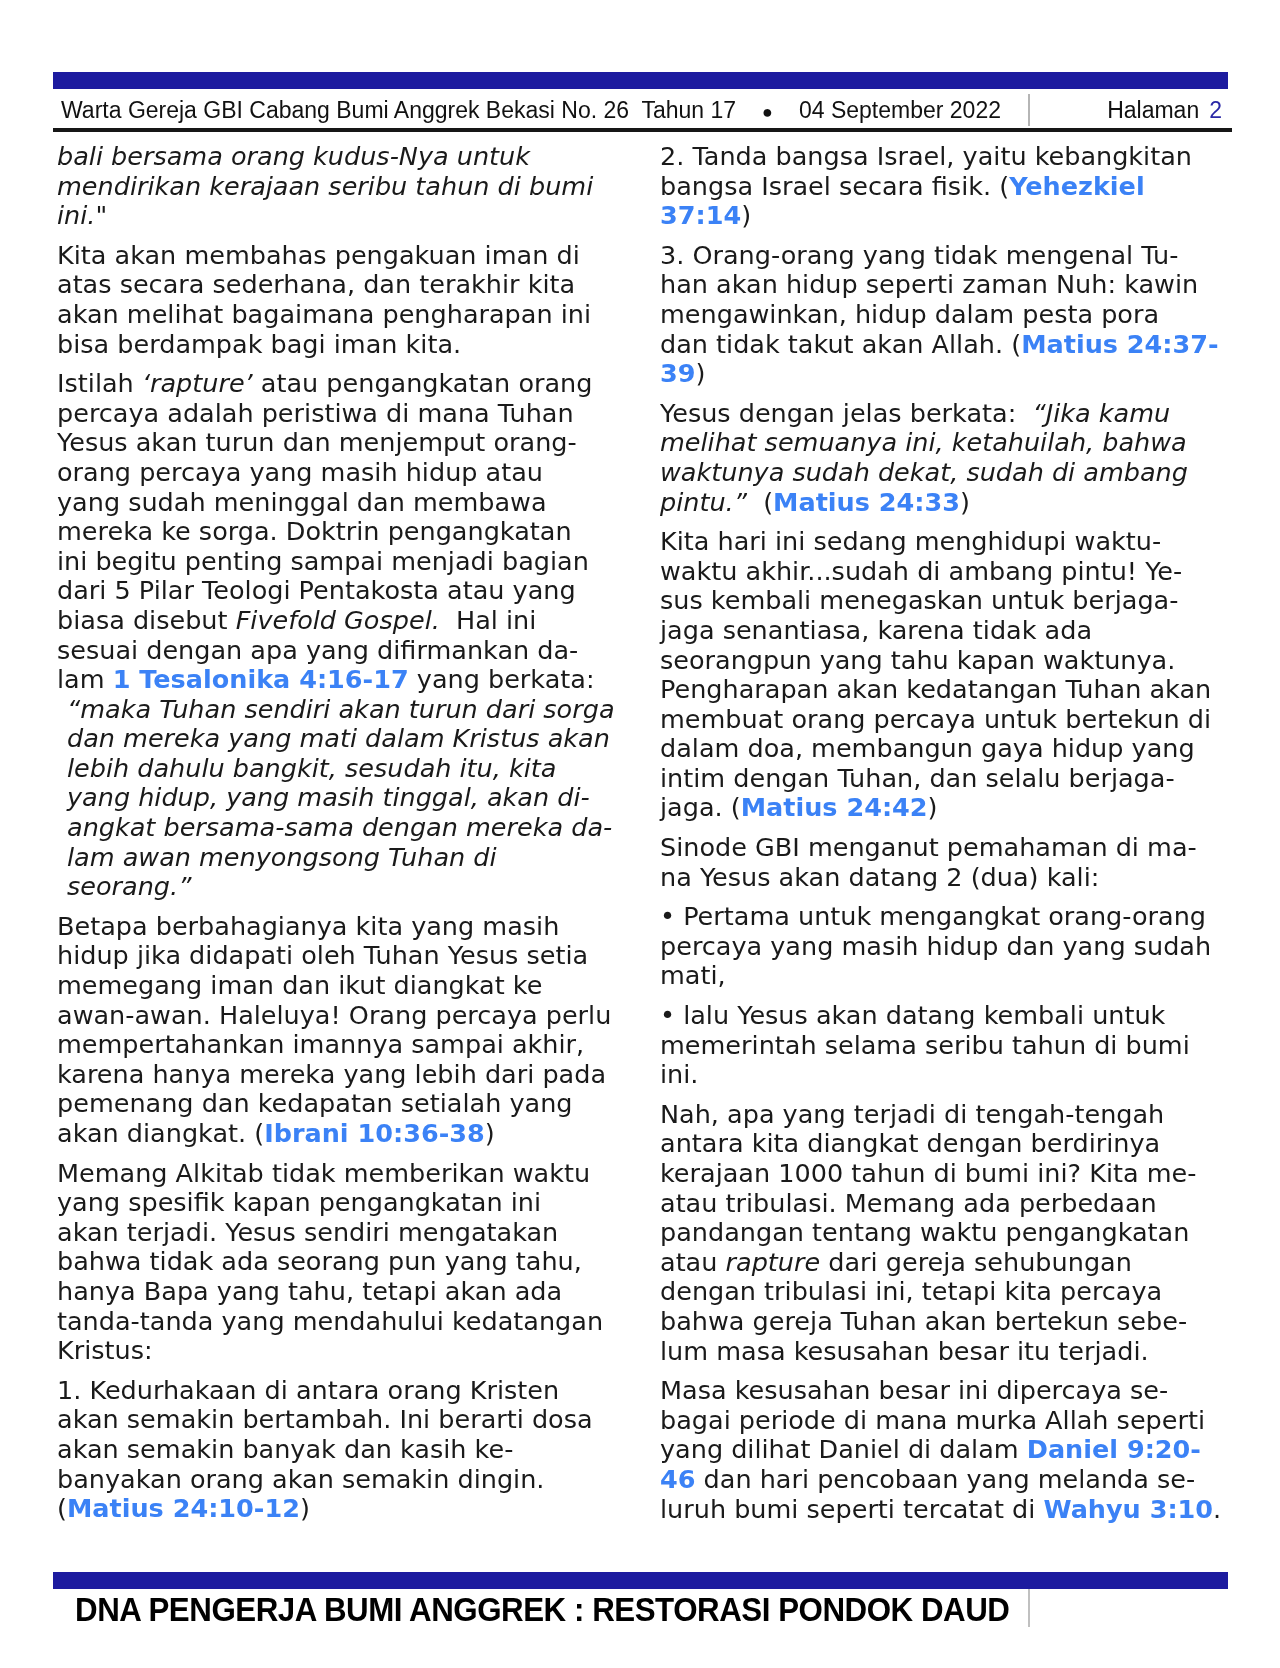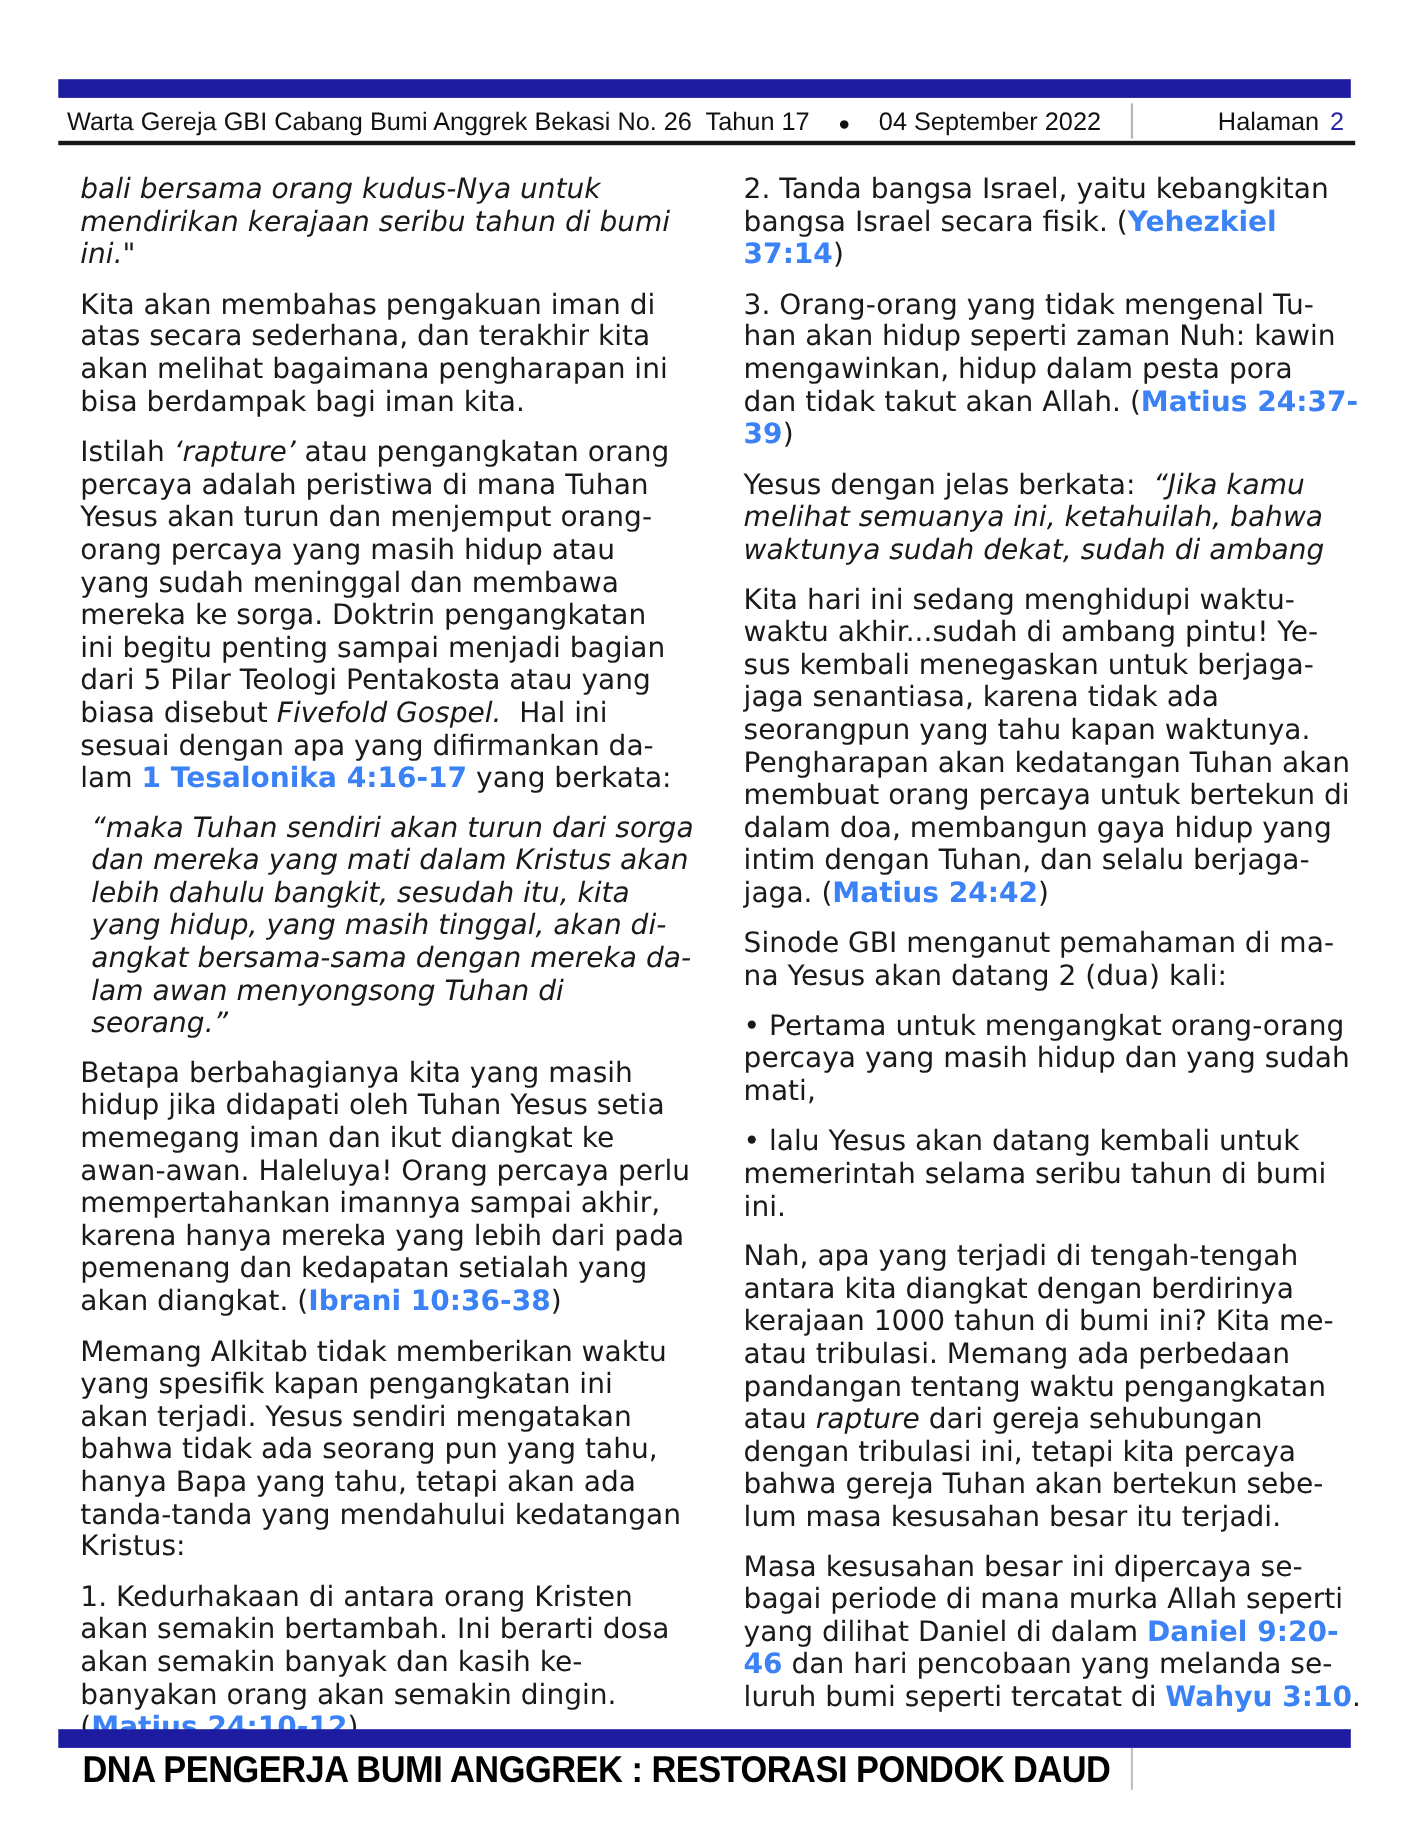--- a/index.html
+++ b/index.html
@@ -19,21 +19,21 @@
   .header-left{padding-left:8px;}
   .hdr-sep{display:inline-block;margin:0 26px;font-size:18px;}
   .header-right{padding-right:6px;}
   .pg-num{color:#2a28a6;margin-left:10px;}
   .header-divider{position:absolute;left:1028px;top:94px;width:2px;height:32px;background:#b5b5b5;}
   .header-rule{position:absolute;left:53px;top:128px;width:1179px;height:4px;background:#161616;}
   
   .col{position:absolute;top:142px;font-size:25.5px;line-height:29.6px;}
   .col-left{left:57px;width:550px;}
   .col-right{left:660px;width:556px;}
-  .para{margin:16px;}
+  .para{margin:0;}
   .para:not(:first-child):not(.flush){margin-top:10px;}
   .line{white-space:pre;}
   .quote .line{padding-left:10px;}
   .r-n{font-style:normal;font-weight:normal;}
   .r-i{font-style:italic;}
   .r-b{font-weight:bold;color:#3b82f6;}
   
   .bottombar{position:absolute;left:53px;top:1572px;width:1175px;height:17px;background:#1d1b9f;}
   .footer-divider{position:absolute;left:1028px;top:1589px;width:2px;height:38px;background:#c0c0c0;}
   .footer-text{
@@ -127,20 +127,21 @@
         <div class="line"><span class="r-n">3. Orang-orang yang tidak mengenal Tu-</span></div>
         <div class="line"><span class="r-n">han akan hidup seperti zaman Nuh: kawin</span></div>
         <div class="line"><span class="r-n">mengawinkan, hidup dalam pesta pora</span></div>
         <div class="line"><span class="r-n">dan tidak takut akan Allah. (</span><span class="r-b">Matius 24:37-</span></div>
         <div class="line"><span class="r-b">39</span><span class="r-n">)</span></div>
       </div>
       <div class="para">
         <div class="line"><span class="r-n">Yesus dengan jelas berkata:  </span><span class="r-i">“Jika kamu</span></div>
         <div class="line"><span class="r-i">melihat semuanya ini, ketahuilah, bahwa</span></div>
         <div class="line"><span class="r-i">waktunya sudah dekat, sudah di ambang</span></div>
+        <div class="line"><span class="r-i">pintu.”</span><span class="r-n">  (</span><span class="r-b">Matius 24:33</span><span class="r-n">)</span></div>
       </div>
       <div class="para">
         <div class="line"><span class="r-n">Kita hari ini sedang menghidupi waktu-</span></div>
         <div class="line"><span class="r-n">waktu akhir...sudah di ambang pintu! Ye-</span></div>
         <div class="line"><span class="r-n">sus kembali menegaskan untuk berjaga-</span></div>
         <div class="line"><span class="r-n">jaga senantiasa, karena tidak ada</span></div>
         <div class="line"><span class="r-n">seorangpun yang tahu kapan waktunya.</span></div>
         <div class="line"><span class="r-n">Pengharapan akan kedatangan Tuhan akan</span></div>
         <div class="line"><span class="r-n">membuat orang percaya untuk bertekun di</span></div>
         <div class="line"><span class="r-n">dalam doa, membangun gaya hidup yang</span></div>

